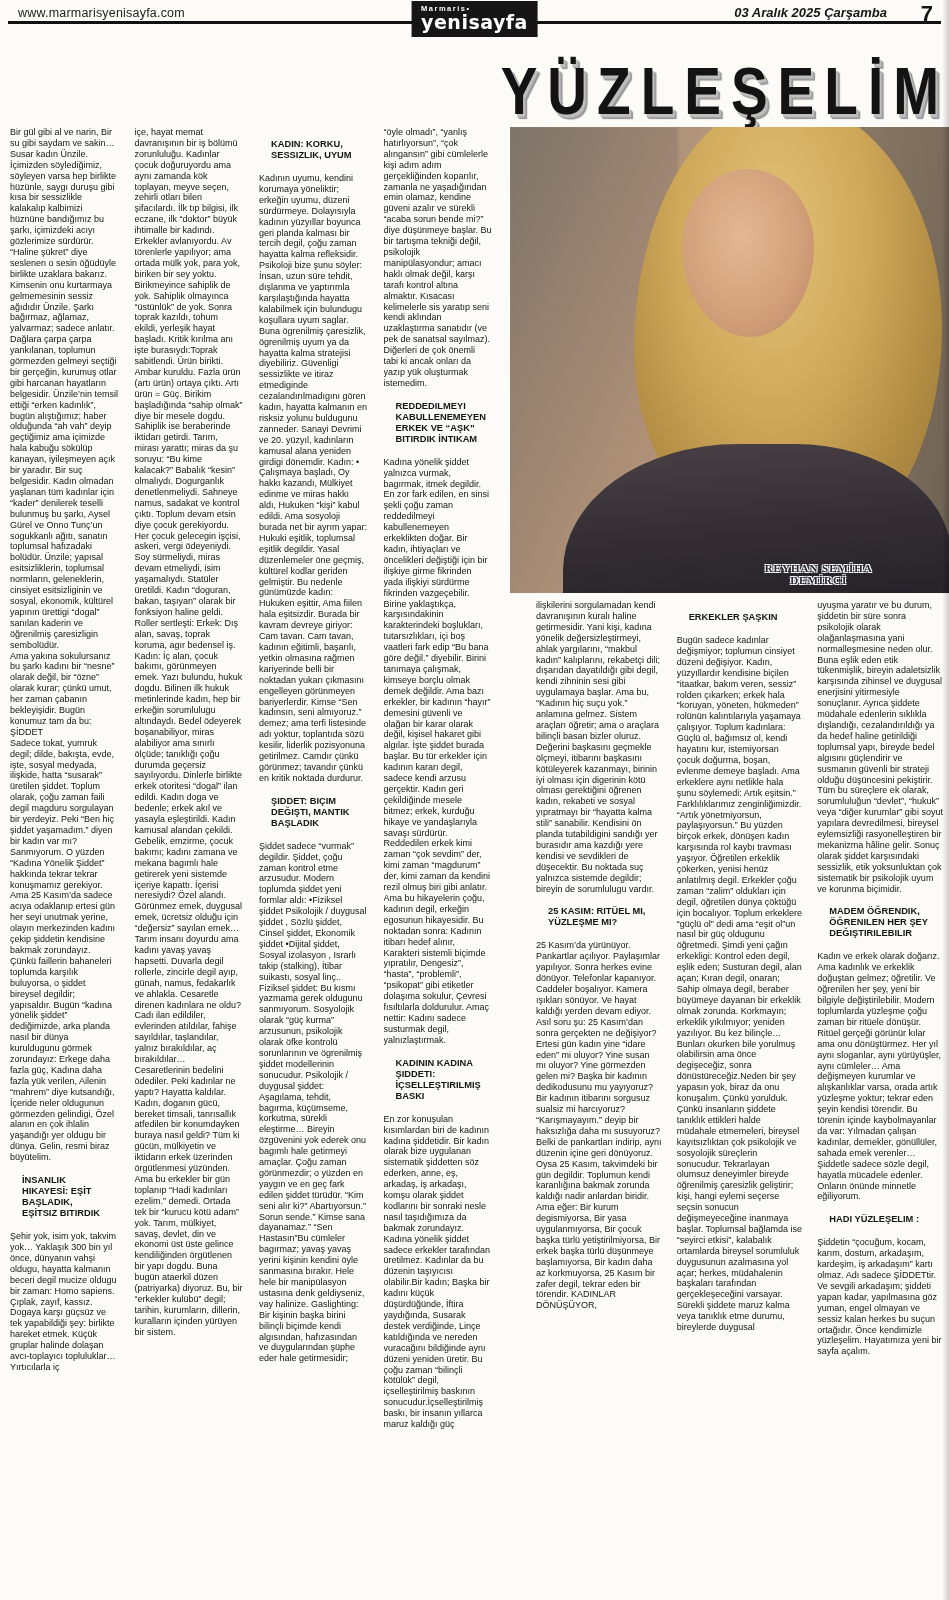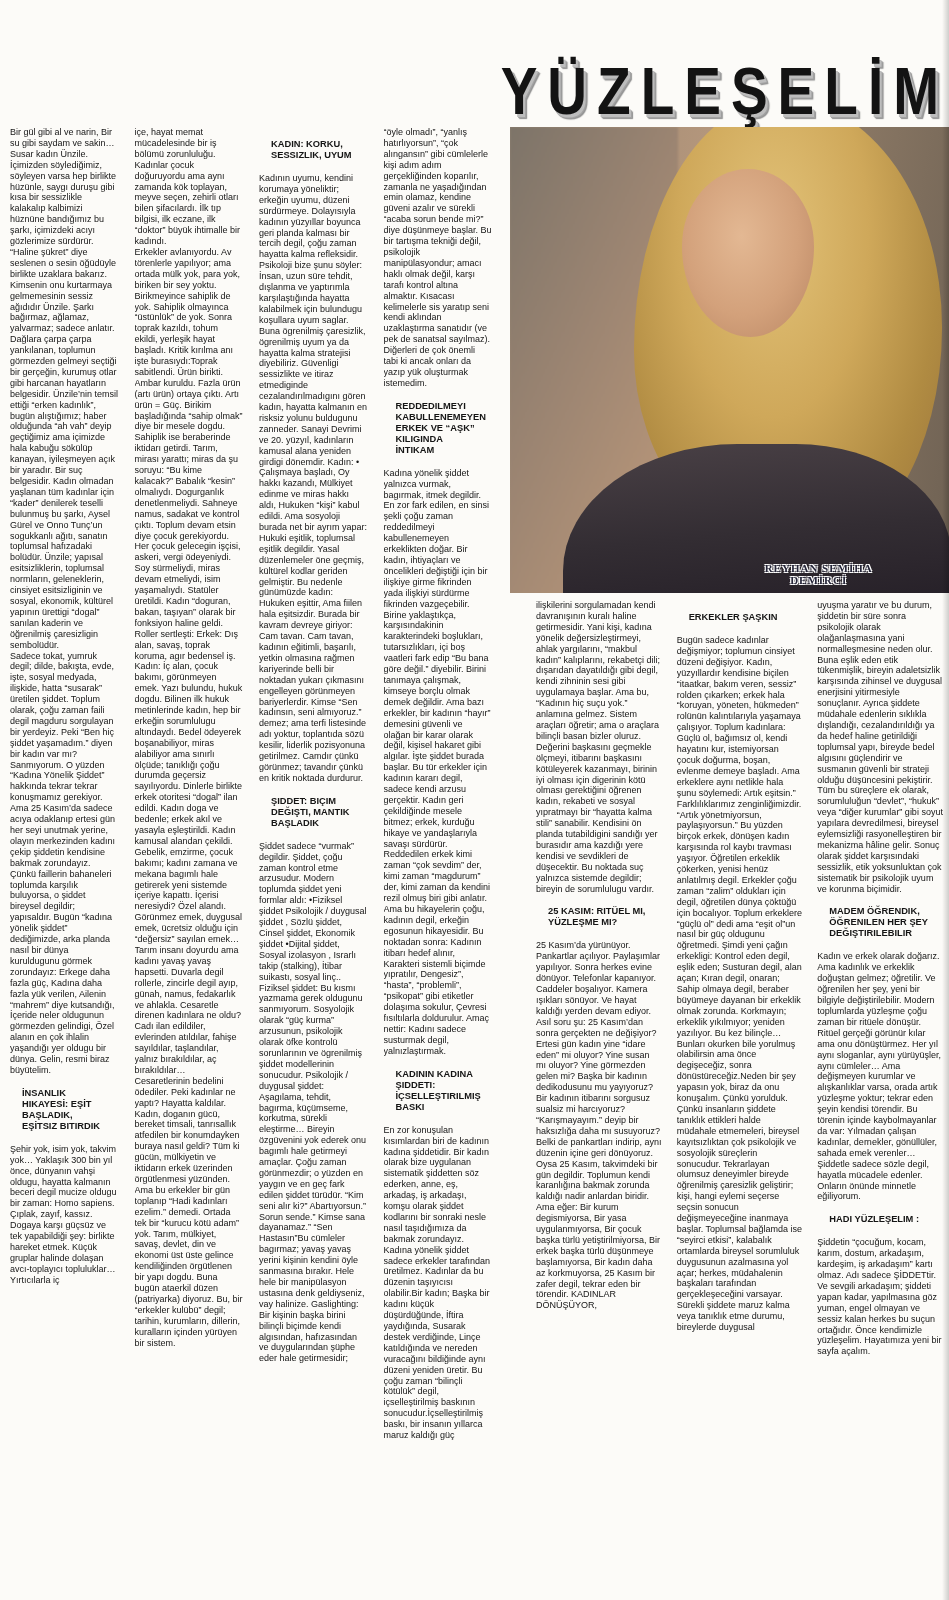--- a/index.html
+++ b/index.html
@@ -54,48 +54,59 @@
   .photo-caption{position:absolute;left:42%;bottom:6px;width:56%;text-align:center;
         font-family:"Liberation Serif","DejaVu Serif",serif;font-weight:bold;font-size:11px;
         line-height:1.15;letter-spacing:1px;color:#252538;
         text-shadow:-1px -1px 0 #fff,1px -1px 0 #fff,-1px 1px 0 #fff,1px 1px 0 #fff,2px 2px 2px rgba(40,40,40,.55);}
 </style>
 </head>
 <body>
 
 <div class="page">
 
+  <div class="header">
+    <div class="header-rule"></div>
+    <span class="site-url">www.marmarisyenisayfa.com</span>
+    <div class="logo-box">
+      <span class="logo-top">Marmaris•</span>
+      <span class="logo-main">yenisayfa</span>
+    </div>
+    <span class="issue-date">03 Aralık 2025 Çarşamba</span>
+    <span class="page-number">7</span>
+  </div>
 
   <div class="headline-band">
     <span class="headline">YÜZLEŞELİM</span>
   </div>
 
   <div class="content">
 
     <div class="left-cols">
       <div class="col">
           <p class="para">Bir gül gibi al ve narin, Bir su gibi saydam ve sakin… Susar kadın Ünzile. İçimizden söylediğimiz, söyleyen varsa hep birlikte hüzünle, saygı duruşu gibi kısa bir sessizlikle kalakalıp kalbimizi hüznüne bandığımız bu şarkı, içimizdeki acıyı gözlerimize sürdürür. “Haline şükret” diye seslenen o sesin öğüdüyle birlikte uzaklara bakarız. Kimsenin onu kurtarmaya gelmemesinin sessiz ağıdıdır Ünzile. Şarkı bağırmaz, ağlamaz, yalvarmaz; sadece anlatır. Dağlara çarpa çarpa yankılanan, toplumun görmezden gelmeyi seçtiği bir gerçeğin, kurumuş otlar gibi harcanan hayatların belgesidir. Ünzile’nin temsil ettiği “erken kadınlık”, bugün alıştığımız; haber olduğunda “ah vah” deyip geçtiğimiz ama içimizde hala kabuğu sökülüp kanayan, iyileşmeyen açık bir yaradır. Bir suç belgesidir. Kadın olmadan yaşlanan tüm kadınlar için “kader” denilerek teselli bulunmuş bu şarkı, Aysel Gürel ve Onno Tunç’un sogukkanlı ağıtı, sanatın toplumsal hafızadaki bolüdür. Ünzile; yapısal esitsizliklerin, toplumsal normların, geleneklerin, cinsiyet esitsizliginin ve sosyal, ekonomik, kültürel yapının ürettigi “dogal” sanılan kaderin ve öğrenilmiş çaresizligin sembolüdür.</p>
+          <p class="para">Ama yakına sokulursanız bu şarkı kadını bir “nesne” olarak değil, bir “özne” olarak kurar; çünkü umut, her zaman çabanın bekleyişidir. Bugün konumuz tam da bu: ŞİDDET</p>
           <p class="para">Sadece tokat, yumruk degil; dilde, bakışta, evde, işte, sosyal medyada, ilişkide, hatta “susarak” üretilen şiddet. Toplum olarak, çoğu zaman faili degil magduru sorgulayan bir yerdeyiz. Peki “Ben hiç şiddet yaşamadım.” diyen bir kadın var mı? Sanmıyorum. O yüzden “Kadına Yönelik Şiddet” hakkında tekrar tekrar konuşmamız gerekiyor. Ama 25 Kasım’da sadece acıya odaklanıp ertesi gün her seyi unutmak yerine, olayın merkezinden kadını çekip şiddetin kendisine bakmak zorundayız. Çünkü faillerin bahaneleri toplumda karşılık buluyorsa, o şiddet bireysel degildir; yapısaldır. Bugün “kadına yönelik şiddet” dediğimizde, arka planda nasıl bir dünya kuruldugunu görmek zorundayız: Erkege daha fazla güç, Kadına daha fazla yük verilen, Ailenin “mahrem” diye kutsandığı, İçeride neler oldugunun görmezden gelindigi, Özel alanın en çok ihlalin yaşandığı yer oldugu bir dünya. Gelin, resmi biraz büyütelim.</p>
           <h3 class="subhead gap">İNSANLIK HIKAYESİ: EŞİT BAŞLADIK, EŞİTSIZ BITIRDIK</h3>
           <p class="para">Şehir yok, isim yok, takvim yok… Yaklaşık 300 bin yıl önce, dünyanın vahşi oldugu, hayatta kalmanın beceri degil mucize oldugu bir zaman: Homo sapiens. Çıplak, zayıf, kassız. Dogaya karşı güçsüz ve tek yapabildiği şey: birlikte hareket etmek. Küçük gruplar halinde dolaşan avcı-toplayıcı topluluklar… Yırtıcılarla iç</p>
         </div>
       <div class="col">
-          <p class="para">içe, hayat memat mücadelesinde bir iş bölümü zorunluluğu. Kadınlar çocuk doğuruyordu ama aynı zamanda kök toplayan, meyve seçen, zehirli otları bilen şifacılardı. İlk tıp bilgisi, ilk eczane, ilk “doktor” büyük ihtimalle bir kadındı.</p>
+          <p class="para">içe, hayat memat davranışının bir iş bölümü zorunluluğu. Kadınlar çocuk doğuruyordu ama aynı zamanda kök toplayan, meyve seçen, zehirli otları bilen şifacılardı. İlk tıp bilgisi, ilk eczane, ilk “doktor” büyük ihtimalle bir kadındı.</p>
           <p class="para">Erkekler avlanıyordu. Av törenlerle yapılıyor; ama ortada mülk yok, para yok, biriken bir sey yoktu. Birikmeyince sahiplik de yok. Sahiplik olmayınca “üstünlük” de yok. Sonra toprak kazıldı, tohum ekildi, yerleşik hayat başladı. Kritik kırılma anı işte burasıydı:Toprak sabitlendi. Ürün birikti. Ambar kuruldu. Fazla ürün (artı ürün) ortaya çıktı. Artı ürün = Güç. Birikim başladığında “sahip olmak” diye bir mesele dogdu.</p>
           <p class="para gap">Sahiplik ise beraberinde iktidarı getirdi. Tarım, mirası yarattı; miras da şu soruyu: “Bu kime kalacak?” Babalık “kesin” olmalıydı. Dogurganlık denetlenmeliydi. Sahneye namus, sadakat ve kontrol çıktı. Toplum devam etsin diye çocuk gerekiyordu. Her çocuk gelecegin işçisi, askeri, vergi ödeyeniydi. Soy sürmeliydi, miras devam etmeliydi, isim yaşamalıydı. Statüler üretildi. Kadın “doguran, bakan, taşıyan” olarak bir fonksiyon haline geldi. Roller sertleşti: Erkek: Dış alan, savaş, toprak koruma, agır bedensel iş. Kadın: İç alan, çocuk bakımı, görünmeyen emek. Yazı bulundu, hukuk dogdu. Bilinen ilk hukuk metinlerinde kadın, hep bir erkeğin sorumlulugu altındaydı. Bedel ödeyerek boşanabiliyor, miras alabiliyor ama sınırlı ölçüde; tanıklığı çoğu durumda geçersiz sayılıyordu. Dinlerle birlikte erkek otoritesi “dogal” ilan edildi. Kadın doga ve bedenle; erkek akıl ve yasayla eşleştirildi. Kadın kamusal alandan çekildi. Gebelik, emzirme, çocuk bakımı; kadını zamana ve mekana bagımlı hale getirerek yeni sistemde içeriye kapattı. İçerisi neresiydi? Özel alandı. Görünmez emek, duygusal emek, ücretsiz olduğu için “değersiz” sayılan emek… Tarım insanı doyurdu ama kadını yavaş yavaş hapsetti. Duvarla degil rollerle, zincirle degil ayıp, günah, namus, fedakarlık ve ahlakla. Cesaretle direnen kadınlara ne oldu? Cadı ilan edildiler, evlerinden atıldılar, fahişe sayıldılar, taşlandılar, yalnız bırakıldılar, aç bırakıldılar… Cesaretlerinin bedelini ödediler. Peki kadınlar ne yaptı? Hayatta kaldılar. Kadın, doganın gücü, bereket timsali, tanrısallık atfedilen bir konumdayken buraya nasıl geldi? Tüm ki gücün, mülkiyetin ve iktidarın erkek üzerinden örgütlenmesi yüzünden. Ama bu erkekler bir gün toplanıp “Hadi kadınları ezelim.” demedi. Ortada tek bir “kurucu kötü adam” yok. Tarım, mülkiyet, savaş, devlet, din ve ekonomi üst üste gelince kendiliğinden örgütlenen bir yapı dogdu. Buna bugün ataerkil düzen (patriyarka) diyoruz. Bu, bir “erkekler kulübü” degil; tarihin, kurumların, dillerin, kuralların içinden yürüyen bir sistem.</p>
         </div>
       <div class="col">
           <h3 class="subhead">KADIN: KORKU, SESSIZLIK, UYUM</h3>
           <p class="para">Kadının uyumu, kendini korumaya yöneliktir; erkeğin uyumu, düzeni sürdürmeye. Dolayısıyla kadının yüzyıllar boyunca geri planda kalması bir tercih degil, çoğu zaman hayatta kalma refleksidir. Psikoloji bize şunu söyler: İnsan, uzun süre tehdit, dışlanma ve yaptırımla karşılaştığında hayatta kalabilmek için bulundugu koşullara uyum saglar. Buna ögrenilmiş çaresizlik, ögrenilmiş uyum ya da hayatta kalma stratejisi diyebiliriz. Güvenligi sessizlikte ve itiraz etmediginde cezalandırılmadıgını gören kadın, hayatta kalmanın en risksiz yolunu buldugunu zanneder. Sanayi Devrimi ve 20. yüzyıl, kadınların kamusal alana yeniden girdigi dönemdir. Kadın: •  Çalışmaya başladı, Oy hakkı kazandı, Mülkiyet edinme ve miras hakkı aldı, Hukuken “kişi” kabul edildi. Ama sosyoloji burada net bir ayrım yapar: Hukuki eşitlik, toplumsal eşitlik degildir. Yasal düzenlemeler öne geçmiş, kültürel kodlar geriden gelmiştir. Bu nedenle günümüzde kadın: Hukuken eşittir, Ama fiilen hala eşitsizdir. Burada bir kavram devreye giriyor: Cam tavan. Cam tavan, kadının eğitimli, başarılı, yetkin olmasına rağmen kariyerinde belli bir noktadan yukarı çıkmasını engelleyen görünmeyen bariyerlerdir. Kimse “Sen kadınsın, seni almıyoruz.” demez; ama terfi listesinde adı yoktur, toplantıda sözü kesilir, liderlik pozisyonuna getirilmez. Camdır çünkü görünmez; tavandır çünkü en kritik noktada durdurur.</p>
           <h3 class="subhead gap">ŞIDDET: BIÇIM DEĞIŞTI, MANTIK BAŞLADIK</h3>
           <p class="para">Şiddet sadece “vurmak” degildir. Şiddet, çoğu zaman kontrol etme arzusudur. Modern toplumda şiddet yeni formlar aldı: •Fiziksel şiddet Psikolojik / duygusal şiddet , Sözlü şiddet,  Cinsel şiddet, Ekonomik şiddet •Dijital şiddet, Sosyal izolasyon , Israrlı takip (stalking), İtibar suikastı, sosyal linç.. Fiziksel şiddet: Bu kısmı yazmama gerek oldugunu sanmıyorum. Sosyolojik olarak “güç kurma” arzusunun, psikolojik olarak öfke kontrolü sorunlarının ve ögrenilmiş şiddet modellerinin sonucudur. Psikolojik / duygusal şiddet: Aşagılama, tehdit, bagırma, küçümseme, korkutma, sürekli eleştirme… Bireyin özgüvenini yok ederek onu bagımlı hale getirmeyi amaçlar. Çoğu zaman görünmezdir; o yüzden en yaygın ve en geç fark edilen şiddet türüdür. “Kim seni alır ki?” Abartıyorsun.” Sorun sende.” Kimse sana dayanamaz.” “Sen Hastasın”Bu cümleler bagırmaz; yavaş yavaş yerini kişinin kendini öyle sanmasına bırakır. Hele hele bir manipülasyon ustasına denk geldiyseniz, vay halinize. Gaslighting: Bir kişinin başka birini bilinçli biçimde kendi algısından, hafızasından ve duygularından şüphe eder hale getirmesidir;</p>
         </div>
       <div class="col">
           <p class="para">“öyle olmadı”, “yanlış hatırlıyorsun”, “çok alıngansın” gibi cümlelerle kişi adım adım gerçekliğinden koparılır, zamanla ne yaşadığından emin olamaz, kendine güveni azalır ve sürekli “acaba sorun bende mi?” diye düşünmeye başlar. Bu bir tartışma tekniği değil, psikolojik manipülasyondur; amacı haklı olmak değil, karşı tarafı kontrol altına almaktır. Kısacası kelimelerle sis yaratıp seni kendi aklından uzaklaştırma sanatıdır (ve pek de sanatsal sayılmaz). Diğerleri de çok önemli tabi ki ancak onları da yazıp yük oluşturmak istemedim.</p>
-          <h3 class="subhead gap">REDDEDILMEYI KABULLENEMEYEN ERKEK VE “AŞK” KILIGINDA İNTIKAM</h3>
+          <h3 class="subhead gap">REDDEDILMEYI KABULLENEMEYEN ERKEK VE “AŞK” BITIRDIK İNTIKAM</h3>
           <p class="para">Kadına yönelik şiddet yalnızca vurmak, bagırmak, itmek degildir. En zor fark edilen, en sinsi şekli çoğu zaman reddedilmeyi kabullenemeyen erkeklikten doğar. Bir kadın, ihtiyaçları ve öncelikleri değiştiği için bir ilişkiye girme fikrinden yada ilişkiyi sürdürme fikrinden vazgeçebilir. Birine yaklaştıkça, karşısındakinin karakterindeki boşlukları, tutarsızlıkları, içi boş vaatleri fark edip “Bu bana göre değil.” diyebilir. Birini tanımaya çalışmak, kimseye borçlu olmak demek değildir. Ama bazı erkekler, bir kadının “hayır” demesini güvenli ve olağan bir karar olarak değil, kişisel hakaret gibi algılar. İşte şiddet burada başlar. Bu tür erkekler için kadının kararı degil, sadece kendi arzusu gerçektir. Kadın geri çekildiğinde mesele bitmez; erkek, kurduğu hikaye ve yandaşlarıyla savaşı sürdürür. Reddedilen erkek kimi zaman “çok sevdim” der, kimi zaman “magdurum” der, kimi zaman da kendini rezil olmuş biri gibi anlatır. Ama bu hikayelerin çoğu, kadının degil, erkeğin egosunun hikayesidir. Bu noktadan sonra: Kadının itibarı hedef alınır, Karakteri sistemli biçimde yıpratılır, Dengesiz”, “hasta”, “problemli”, “psikopat” gibi etiketler dolaşıma sokulur, Çevresi fısıltılarla doldurulur. Amaç nettir: Kadını sadece susturmak degil, yalnızlaştırmak.</p>
           <h3 class="subhead gap">KADININ KADINA ŞIDDETI: İÇSELLEŞTIRILMIŞ BASKI</h3>
           <p class="para">En zor konuşulan kısımlardan biri de kadının kadına şiddetidir. Bir kadın olarak bize uygulanan sistematik şiddetten söz ederken, anne, eş, arkadaş, iş arkadaşı, komşu olarak şiddet kodlarını bir sonraki nesle nasıl taşıdığımıza da bakmak zorundayız. Kadına yönelik şiddet sadece erkekler tarafından üretilmez. Kadınlar da bu düzenin taşıyıcısı olabilir.Bir kadın; Başka bir kadını küçük düşürdüğünde, İftira yaydığında, Susarak destek verdiğinde, Linçe katıldığında ve nereden vuracağını bildiğinde aynı düzeni yeniden üretir. Bu çoğu zaman “bilinçli kötülük” degil, içselleştirilmiş baskının sonucudur.İçselleştirilmiş baskı, bir insanın yıllarca maruz kaldığı güç</p>
         </div>
     </div>
 
     <div class="right-section">
       <div class="photo">
         <div class="photo-blur-left"></div>
         <div class="photo-hair"></div>

